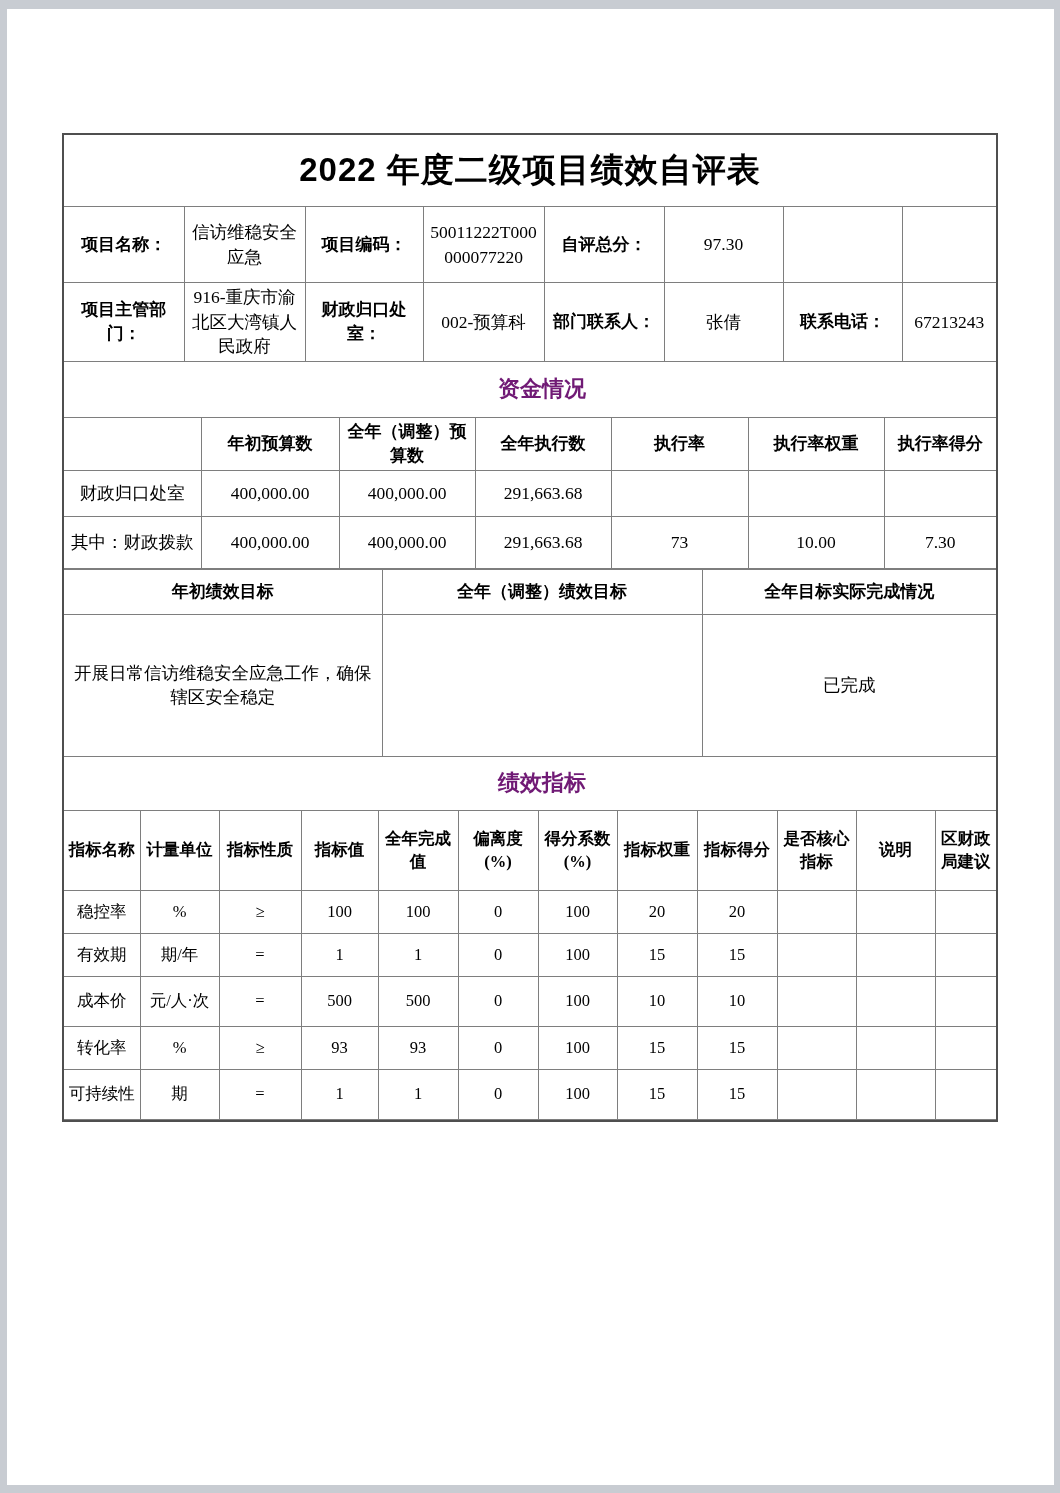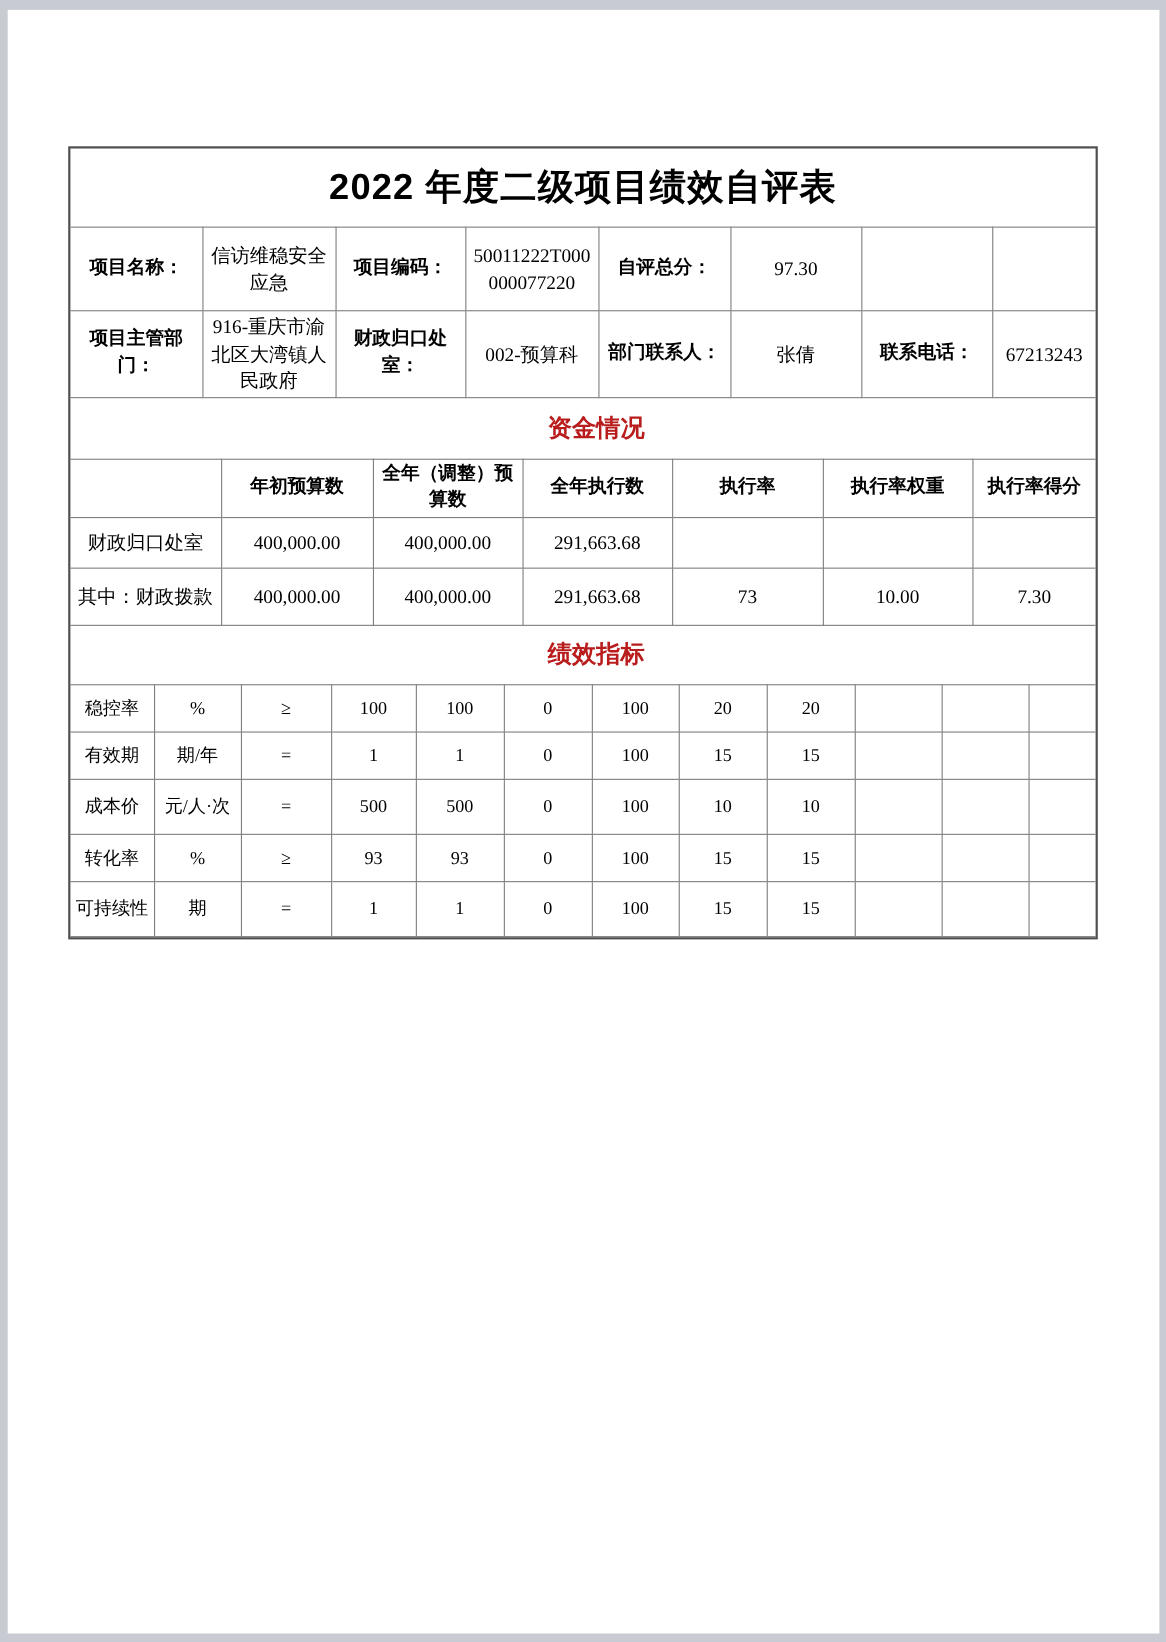--- a/index.html
+++ b/index.html
@@ -19,41 +19,41 @@
     border:2px solid #4f4f4f;
     box-sizing:border-box;
   }
   .title{
     height:71px;display:flex;align-items:center;justify-content:center;
     font-size:33px;font-weight:bold;letter-spacing:1px;
     font-family:"Liberation Sans",sans-serif;
   }
   .band{
     display:flex;align-items:center;justify-content:center;
-    font-size:22px;font-weight:bold;color:#b91c1c;
+    font-size:22px;font-weight:bold;color:#701a75;
     font-family:"Liberation Sans",sans-serif;
     padding-left:24px;
   }
   .band.funding{height:55px;}
   .band.goals{height:51px;}
   .band.indicators{height:53px;}
   table.sec{
     width:100%;border-collapse:collapse;table-layout:fixed;
   }
   table.sec td{
     border:1px solid #7e7e7e;
     text-align:center;vertical-align:middle;
     padding:2px 5px;line-height:1.4;
     word-break:break-all;overflow:hidden;
   }
   table.sec td:first-child{border-left:0;}
   table.sec td:last-child{border-right:0;}
   .lbl{
     font-weight:bold;font-size:17px;
-    font-family:Liberation Mono, monospace;
+    font-family:Liberation Serif, serif;
   }
   .val{
     font-size:17.5px;font-weight:normal;
     font-family:"Liberation Serif",serif;
   }
   table.info tr.r0{height:76px;}
   table.info tr.r1{height:75px;}
   table.funding tr.hd{height:53px;}
   table.funding tr.r0{height:46px;}
   table.funding tr.r1{height:52px;}
@@ -150,39 +150,72 @@
           <td class="val">400,000.00</td>
           <td class="val">291,663.68</td>
           <td class="val">73</td>
           <td class="val">10.00</td>
           <td class="val">7.30</td>
         </tr>
       </tbody>
     </table>
 
 
+    <table class="sec goals">
+      <colgroup>
+        <col style="width:318px">
+          <col style="width:320px">
+          <col>
+      </colgroup>
+      <tbody>
+        <tr class="hd">
+          <td class="lbl">年初绩效目标</td>
+          <td class="lbl">全年（调整）绩效目标</td>
+          <td class="lbl">全年目标实际完成情况</td>
+        </tr>
+        <tr class="r0">
+          <td class="val">开展日常信访维稳安全应急工作，确保辖区安全稳定</td>
+          <td class="val"></td>
+          <td class="val">已完成</td>
+        </tr>
+      </tbody>
+    </table>
 
     <div class="band indicators">绩效指标</div>
 
     <table class="sec indtab">
       <colgroup>
         <col style="width:76px">
           <col style="width:79px">
           <col style="width:82px">
           <col style="width:77px">
         <col style="width:80px">
           <col style="width:80px">
           <col style="width:79px">
           <col style="width:80px">
         <col style="width:80px">
           <col style="width:79px">
           <col style="width:79px">
           <col>
       </colgroup>
       <tbody>
+        <tr class="hd">
+          <td class="lbl">指标名称</td>
+          <td class="lbl">计量单位</td>
+          <td class="lbl">指标性质</td>
+          <td class="lbl">指标值</td>
+          <td class="lbl">全年完成值</td>
+          <td class="lbl">偏离度(%)</td>
+          <td class="lbl">得分系数(%)</td>
+          <td class="lbl">指标权重</td>
+          <td class="lbl">指标得分</td>
+          <td class="lbl">是否核心指标</td>
+          <td class="lbl">说明</td>
+          <td class="lbl">区财政局建议</td>
+        </tr>
         <tr class="r0">
           <td class="val">稳控率</td>
           <td class="val">%</td>
           <td class="val">≥</td>
           <td class="val">100</td>
           <td class="val">100</td>
           <td class="val">0</td>
           <td class="val">100</td>
           <td class="val">20</td>
           <td class="val">20</td>

